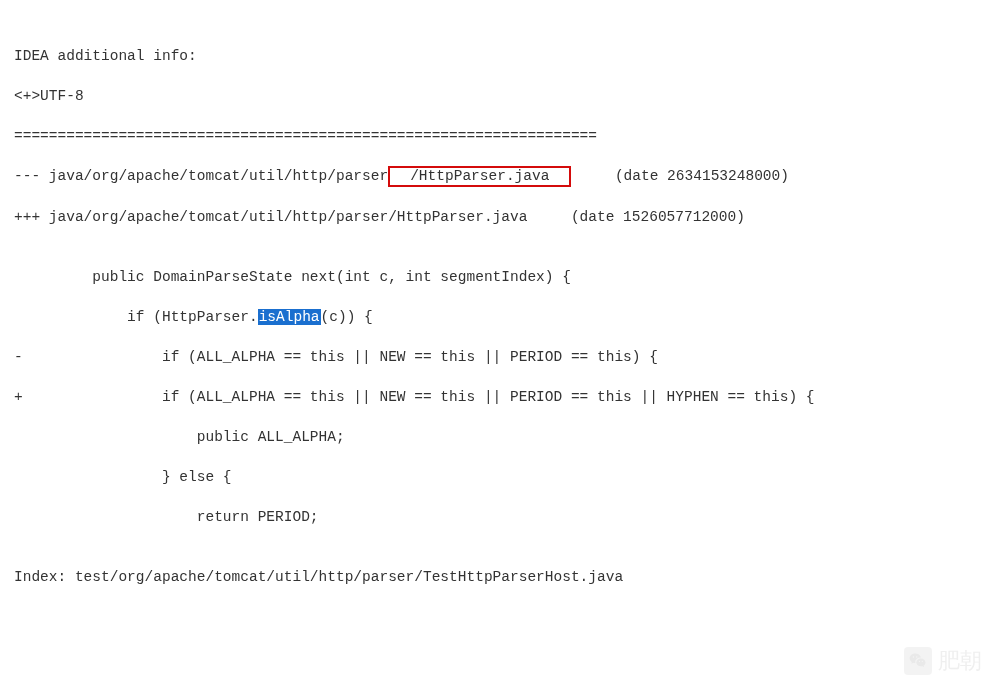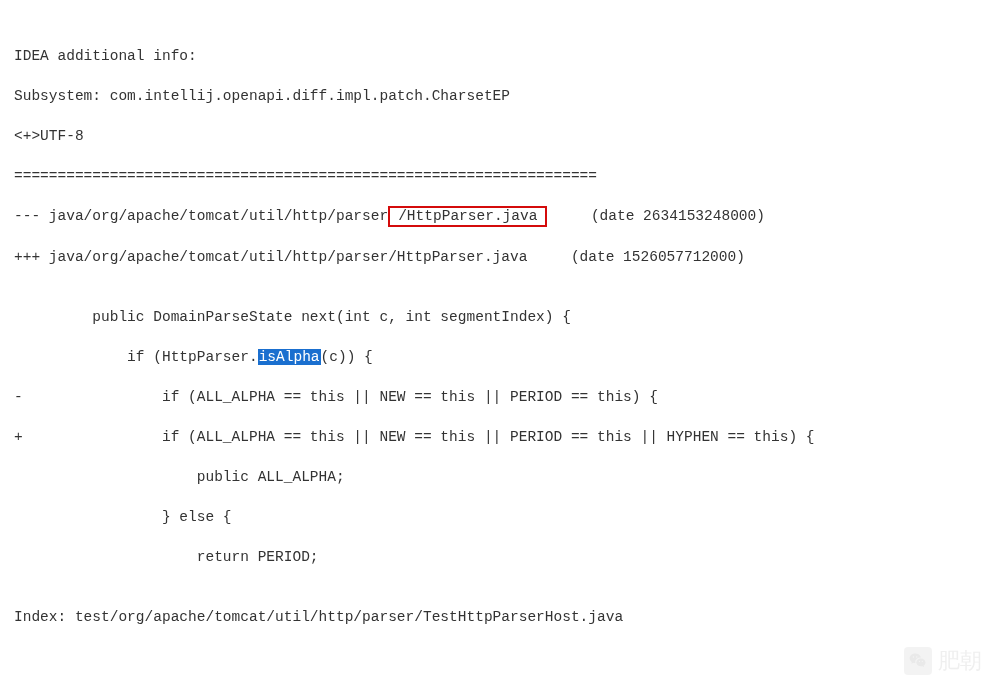--- a/index.html
+++ b/index.html
@@ -14,21 +14,21 @@
     overflow: hidden;
     position: relative;
   }
   .diff-container {
     padding: 6px 0 0 14px;
     white-space: pre;
   }
   .line { white-space: pre; color: #333; }
   .boxed {
     border: 2px solid #d40b0b;
-    padding: 0 8px;
+    padding: 0 20px;
     display: inline-block;
     line-height: 1.2;
   }
   .hl {
     background: #1a6fcf;
     color: #fff;
     padding: 0 1px;
   }
   .watermark {
     position: absolute;
@@ -50,21 +50,20 @@
     display: flex; align-items: center; justify-content: center;
   }
   .watermark .wm-icon svg { width: 20px; height: 20px; fill: #cfcfcf; }
 </style>
 </head>
 <body>
 
 <div class="diff-container">
 
 <div class="line">IDEA additional info:</div>
-<div class="line">Subsystem: com.intellij.openapi.diff.impl.patch.CharsetEP</div>
 <div class="line">&lt;+&gt;UTF-8</div>
 <div class="line">===================================================================</div>
 <div class="line"><span>--- java/org/apache/tomcat/util/http/parser</span><span class="boxed">/HttpParser.java</span><span>     (date 2634153248000)</span></div>
 <div class="line">+++ java/org/apache/tomcat/util/http/parser/HttpParser.java     (date 1526057712000)</div>
 <div class="line"></div>
 <div class="line">         public DomainParseState next(int c, int segmentIndex) {</div>
 <div class="line"><span>             if (HttpParser.</span><span class="hl">isAlpha</span><span>(c)) {</span></div>
 <div class="line">-                if (ALL_ALPHA == this || NEW == this || PERIOD == this) {</div>
 <div class="line">+                if (ALL_ALPHA == this || NEW == this || PERIOD == this || HYPHEN == this) {</div>
 <div class="line">                     public ALL_ALPHA;</div>

